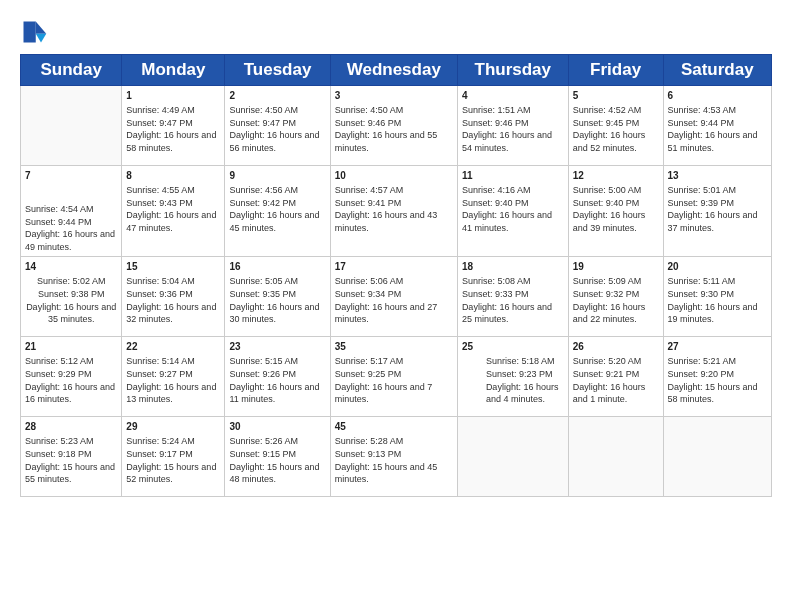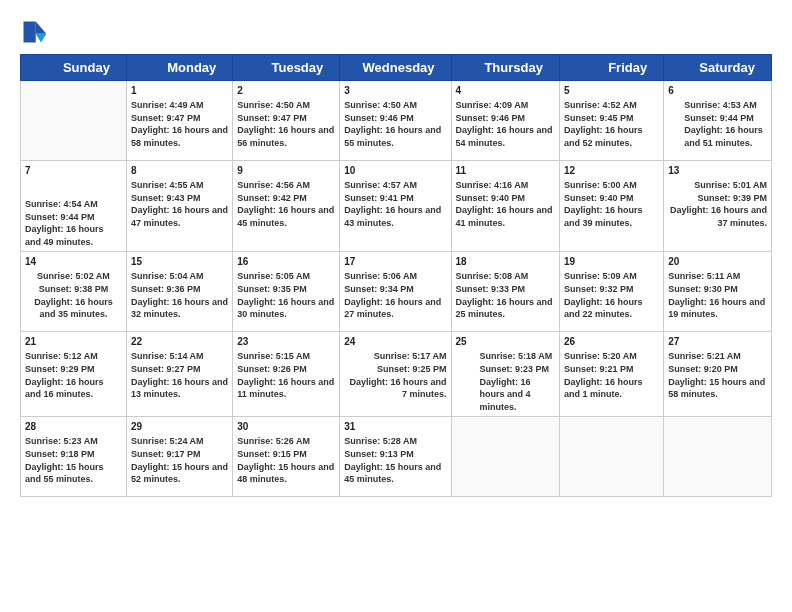--- a/index.html
+++ b/index.html
@@ -53,22 +53,22 @@
     }
     table {
       width: 100%;
       border-collapse: collapse;
       font-size: 9.5px;
     }
     thead tr th {
       background: #2255aa;
       color: #fff;
       padding: 5px 16px;
-      text-align: right;
-      font-size: 13px;
+      text-align: center;
+      font-size: 17px;
       font-weight: bold;
       border: 1px solid #1a4499;
     }
     tbody tr td {
       border: 1px solid #ccc;
       padding: 3px 4px;
       vertical-align: top;
       height: 80px;
       width: 113px;
       color: #222;
@@ -78,21 +78,20 @@
     tbody tr td.empty {
       background: #f9f9f9;
     }
     .day-num {
       font-weight: bold;
       font-size: 10px;
       margin-bottom: 1px;
     }
     .day-info {
       color: #333;
-      font-weight: bold;
     }
   </style>
 </head>
 <body>
 
 <div class="page">
   <div class="header">
     <div class="logo">
       <svg class="logo-icon" viewBox="0 0 32 32" width="32" height="32">
         <polygon points="18,4 30,18 18,18" fill="#2255aa"></polygon>
@@ -139,33 +138,33 @@
 Daylight: 16 hours and 56 minutes.</div>
           </td>
           <td>
             <div class="day-num">3</div>
             <div class="day-info" style="white-space: pre-line;">Sunrise: 4:50 AM
 Sunset: 9:46 PM
 Daylight: 16 hours and 55 minutes.</div>
           </td>
           <td>
             <div class="day-num">4</div>
-            <div class="day-info" style="white-space: pre-line;">Sunrise: 4:09 AM
+            <div class="day-info" style="white-space: pre-line;">Sunrise: 1:51 AM
 Sunset: 9:46 PM
 Daylight: 16 hours and 54 minutes.</div>
           </td>
           <td>
             <div class="day-num">5</div>
             <div class="day-info" style="white-space: pre-line;">Sunrise: 4:52 AM
 Sunset: 9:45 PM
 Daylight: 16 hours and 52 minutes.</div>
           </td>
           <td>
             <div class="day-num">6</div>
-            <div class="day-info" style="white-space: pre-line; margin-left: 16px;">Sunrise: 4:53 AM
+            <div class="day-info" style="white-space: pre-line;">Sunrise: 4:53 AM
 Sunset: 9:44 PM
 Daylight: 16 hours and 51 minutes.</div>
           </td>
         </tr>
         <tr>
           <td>
             <div class="day-num">7</div>
             <div class="day-info" style="white-space: pre-line; margin-top: 20px;">Sunrise: 4:54 AM
 Sunset: 9:44 PM
 Daylight: 16 hours and 49 minutes.</div>
@@ -195,21 +194,21 @@
 Daylight: 16 hours and 41 minutes.</div>
           </td>
           <td>
             <div class="day-num">12</div>
             <div class="day-info" style="white-space: pre-line;">Sunrise: 5:00 AM
 Sunset: 9:40 PM
 Daylight: 16 hours and 39 minutes.</div>
           </td>
           <td>
             <div class="day-num">13</div>
-            <div class="day-info" style="white-space: pre-line; text-align: right;">Sunrise: 5:01 AM
+            <div class="day-info" style="white-space: pre-line;">Sunrise: 5:01 AM
 Sunset: 9:39 PM
 Daylight: 16 hours and 37 minutes.</div>
           </td>
         </tr>
         <tr>
           <td>
             <div class="day-num">14</div>
             <div class="day-info" style="white-space: pre-line; text-align: center;">Sunrise: 5:02 AM
 Sunset: 9:38 PM
 Daylight: 16 hours and 35 minutes.</div>
@@ -264,22 +263,22 @@
 Sunset: 9:27 PM
 Daylight: 16 hours and 13 minutes.</div>
           </td>
           <td>
             <div class="day-num">23</div>
             <div class="day-info" style="white-space: pre-line;">Sunrise: 5:15 AM
 Sunset: 9:26 PM
 Daylight: 16 hours and 11 minutes.</div>
           </td>
           <td>
-            <div class="day-num">24</div>
-            <div class="day-info" style="white-space: pre-line; text-align: right;">Sunrise: 5:17 AM
+            <div class="day-num">35</div>
+            <div class="day-info" style="white-space: pre-line;">Sunrise: 5:17 AM
 Sunset: 9:25 PM
 Daylight: 16 hours and 7 minutes.</div>
           </td>
           <td>
             <div class="day-num">25</div>
             <div class="day-info" style="white-space: pre-line; margin-left: 24px;">Sunrise: 5:18 AM
 Sunset: 9:23 PM
 Daylight: 16 hours and 4 minutes.</div>
           </td>
           <td>
@@ -308,21 +307,21 @@
 Sunset: 9:17 PM
 Daylight: 15 hours and 52 minutes.</div>
           </td>
           <td>
             <div class="day-num">30</div>
             <div class="day-info" style="white-space: pre-line;">Sunrise: 5:26 AM
 Sunset: 9:15 PM
 Daylight: 15 hours and 48 minutes.</div>
           </td>
           <td>
-            <div class="day-num">31</div>
+            <div class="day-num">45</div>
             <div class="day-info" style="white-space: pre-line;">Sunrise: 5:28 AM
 Sunset: 9:13 PM
 Daylight: 15 hours and 45 minutes.</div>
           </td>
           <td class="empty"></td>
           <td class="empty"></td>
           <td class="empty"></td>
         </tr>
       </tbody>
   </table>

